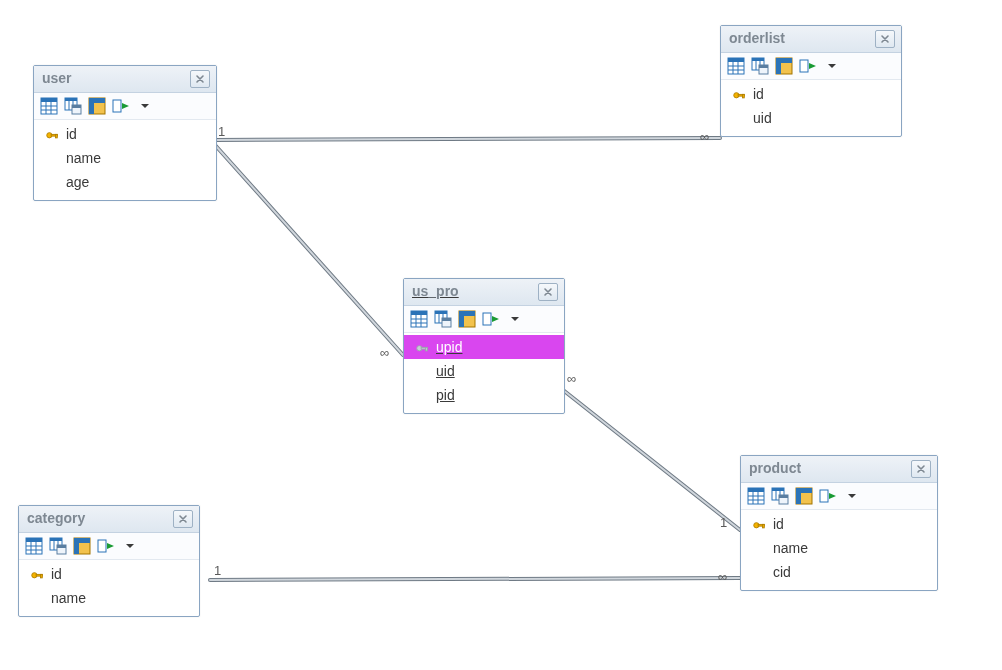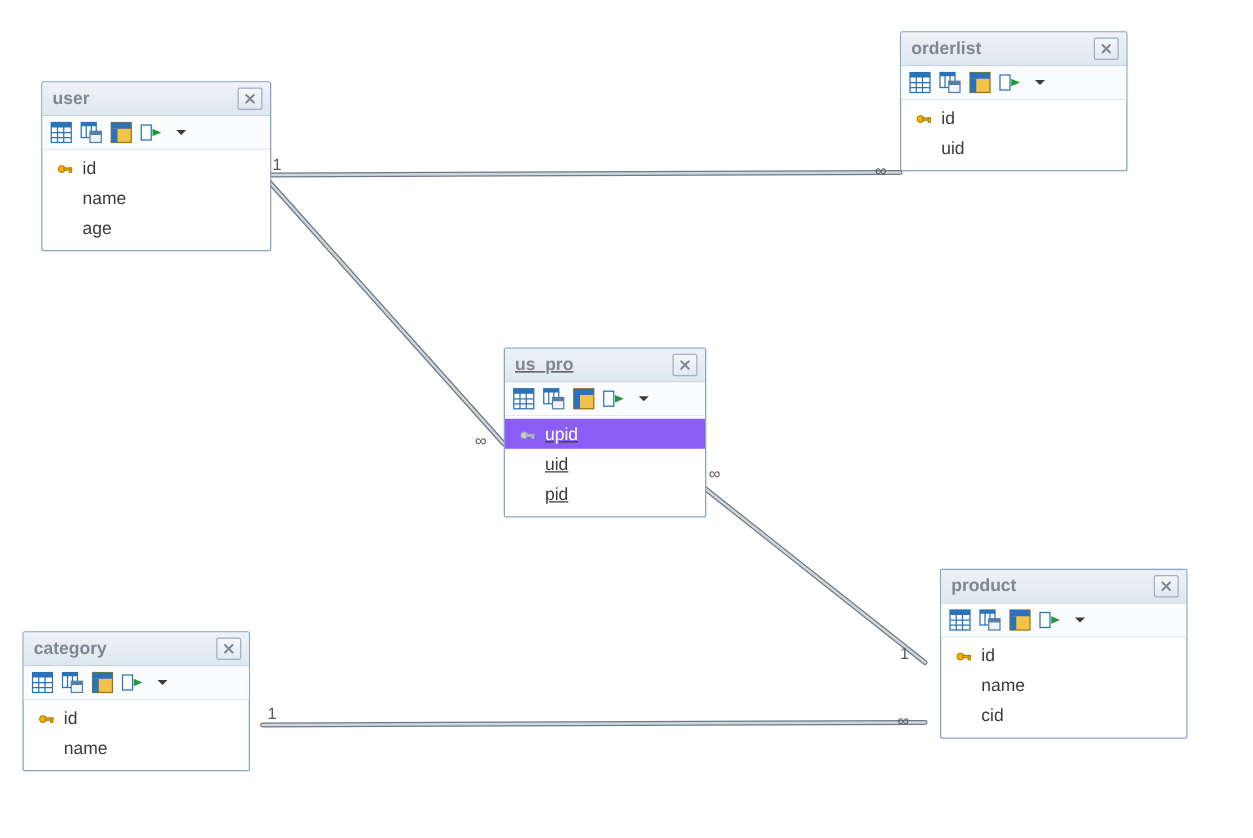--- a/index.html
+++ b/index.html
@@ -7,21 +7,21 @@
   svg.wires{position:absolute;left:0;top:0;width:1002px;height:670px;pointer-events:none}
   .table{position:absolute;background:#fff;border:1px solid #8aa5c2;border-radius:2px;box-shadow:0 0 0 1px rgba(0,0,0,.02)}
   .titlebar{display:flex;justify-content:space-between;padding:4px 6px 4px 8px;background:linear-gradient(#eef2f7,#dee7f0);border-bottom:1px solid #c4d2e1}
   .titlebar span.t{color:#7e8892;font-weight:600}
   .closebtn{width:18px;height:16px;border:1px solid #9eb1c4;background:linear-gradient(#f5f8fb,#dfe8f1);border-radius:2px;display:flex;align-items:center;justify-content:center;cursor:pointer}
   .closebtn svg{display:block}
   .toolbar{display:flex;align-items:center;gap:4px;padding:3px 5px;border-bottom:1px solid #e3e9f0;background:#fbfcfe}
   .tb-ico{width:20px;height:20px;display:flex;align-items:center;justify-content:center;border-radius:2px}
   .fields{padding:2px 0 6px 0}
   .field{display:flex;align-items:flex-end;gap:6px;padding:2px 10px;line-height:20px}
-  .field.sel{background:#8b5cf6;color:#fff}
+  .field.sel{background:#d946ef;color:#fff}
   .keycol{width:16px;display:flex;justify-content:center}
   .fname{flex:1}
   .cardlabel{position:absolute;font:13px/1 "Segoe UI",Arial;color:#5a5a5a;user-select:none;pointer-events:none}
 </style>
 </head>
 <body>
 
 <div class="canvas" id="cv">
   <svg class="wires" id="wires">
       <path d="M215 140 L720 138" stroke="#6f7a85" stroke-width="4" fill="none" stroke-linecap="round"></path>
@@ -232,21 +232,21 @@
         <div class="field">
           <div class="keycol"></div>
           <div class="fname">uid</div>
         </div>
         <div class="field">
           <div class="keycol"></div>
           <div class="fname">pid</div>
         </div>
       </div>
     </div>
-    <div class="table" style="left: 740px; top: 455px; width: 196px; margin-left: 12px;">
+    <div class="table" style="left: 740px; top: 455px; width: 196px;">
       <div class="titlebar">
         <span class="t">product</span>
         <div class="closebtn">
           <svg width="10" height="10" viewBox="0 0 10 10">
             <path d="M2 2 L8 8 M8 2 L2 8" stroke="#7e8892" stroke-width="1.6" stroke-linecap="round"></path>
           </svg>
         </div>
       </div>
       <div class="toolbar">
         <div class="tb-ico">

